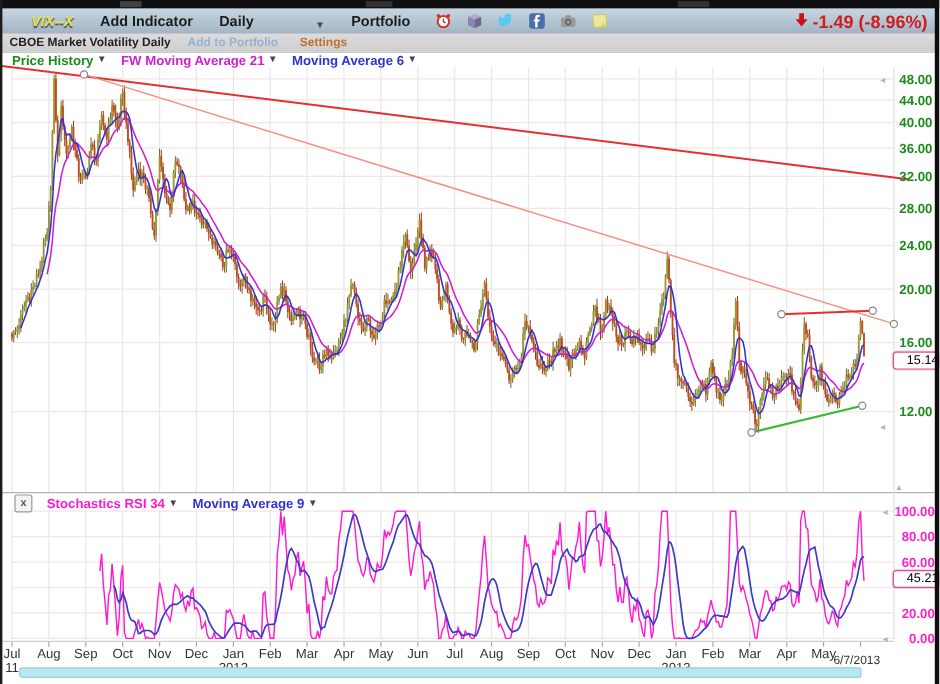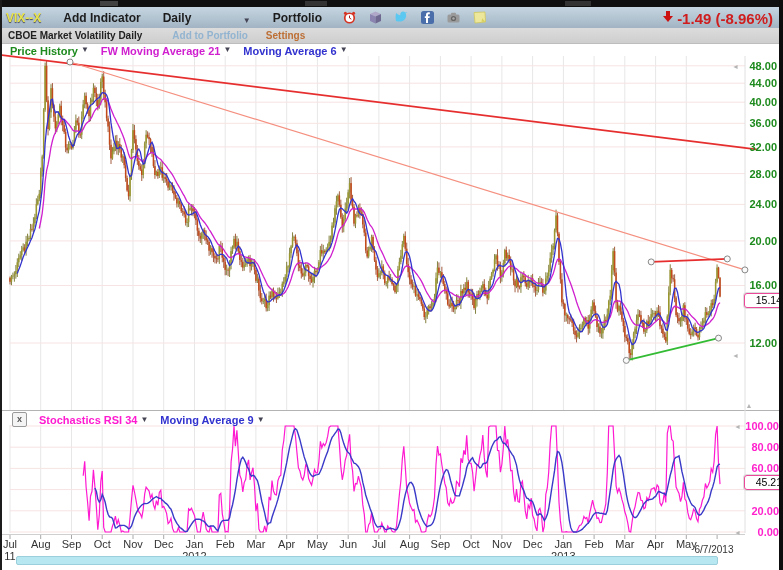--- a/index.html
+++ b/index.html
@@ -7,34 +7,34 @@
        font-family:"Liberation Sans",sans-serif;-webkit-font-smoothing:antialiased;}
   
   .top-edge{position:absolute;left:0;top:0;width:783px;height:7px;background:#101010;z-index:4;}
   .top-edge i{position:absolute;top:1px;height:5px;display:block;}
   .right-edge{position:absolute;right:0;top:0;width:4px;height:570px;background:#0d0d0d;z-index:5;}
   .left-edge{position:absolute;left:0;top:0;width:2px;height:570px;background:#1c1c1c;z-index:5;}
   
   .toolbar{position:absolute;left:0;top:7px;width:783px;height:21px;z-index:3;
      background:linear-gradient(#c6d6e2,#a2b4c3);border-bottom:1px solid #8498a8;
      display:flex;align-items:center;font-size:12px;font-weight:600;color:#1c1c1c;}
-  .tb-symbol{color:#e8e44c;margin-left:6px;font-weight:700;text-shadow:0 1px 1px #445;}
+  .tb-symbol{color:#e8e44c;margin-left:26px;font-weight:700;text-shadow:0 1px 1px #445;font-style:italic;}
   .tb-item{margin-left:22px;cursor:default;}
   .tb-daily{margin-left:22px;width:88px;display:flex;justify-content:space-between;align-items:flex-end;}
   .dd{color:#445;font-size:8px;margin-left:3px;}
   .tb-icons{display:flex;align-items:center;gap:11px;margin-left:20px;}
   .tb-icons span{display:inline-flex;width:15px;height:15px;}
   .tb-change{position:absolute;right:10px;top:3px;display:flex;gap:3px;
      color:#cf1d1d;font-size:15px;font-weight:700;}
   
   .subbar{position:absolute;left:0;top:28px;width:783px;height:15px;z-index:3;
      background:linear-gradient(#dcdcdc,#cecece);border-bottom:1px solid #bdbdbd;
      display:flex;align-items:center;font-size:10px;font-weight:700;color:#222;}
   .sb-name{margin-left:8px;}
-  .sb-port{margin-left:30px;color:#92b4d0;}
+  .sb-port{margin-left:14px;color:#92b4d0;}
   .sb-draw{margin-left:18px;color:#bd6f35;}
   
   .legend-main{position:absolute;left:10px;top:45px;z-index:2;display:flex;align-items:flex-start;
      font-size:11px;font-weight:700;}
   .legend-ind{position:absolute;left:12px;top:412px;z-index:2;display:flex;align-items:center;
      font-size:11px;font-weight:700;}
   .lg-green{color:#1d8a1d;} .lg-mag{color:#cf1fcf;} .lg-blue{color:#3232cf;} .lg-pink{color:#ff1ad1;}
   .lg-gap{margin-left:12px;}
   .xbtn{width:13px;height:13px;border:1px solid #999;border-radius:2px;background:#f4f4f4;
      color:#555;font-size:9px;line-height:12px;text-align:center;margin-right:12px;cursor:pointer;}

